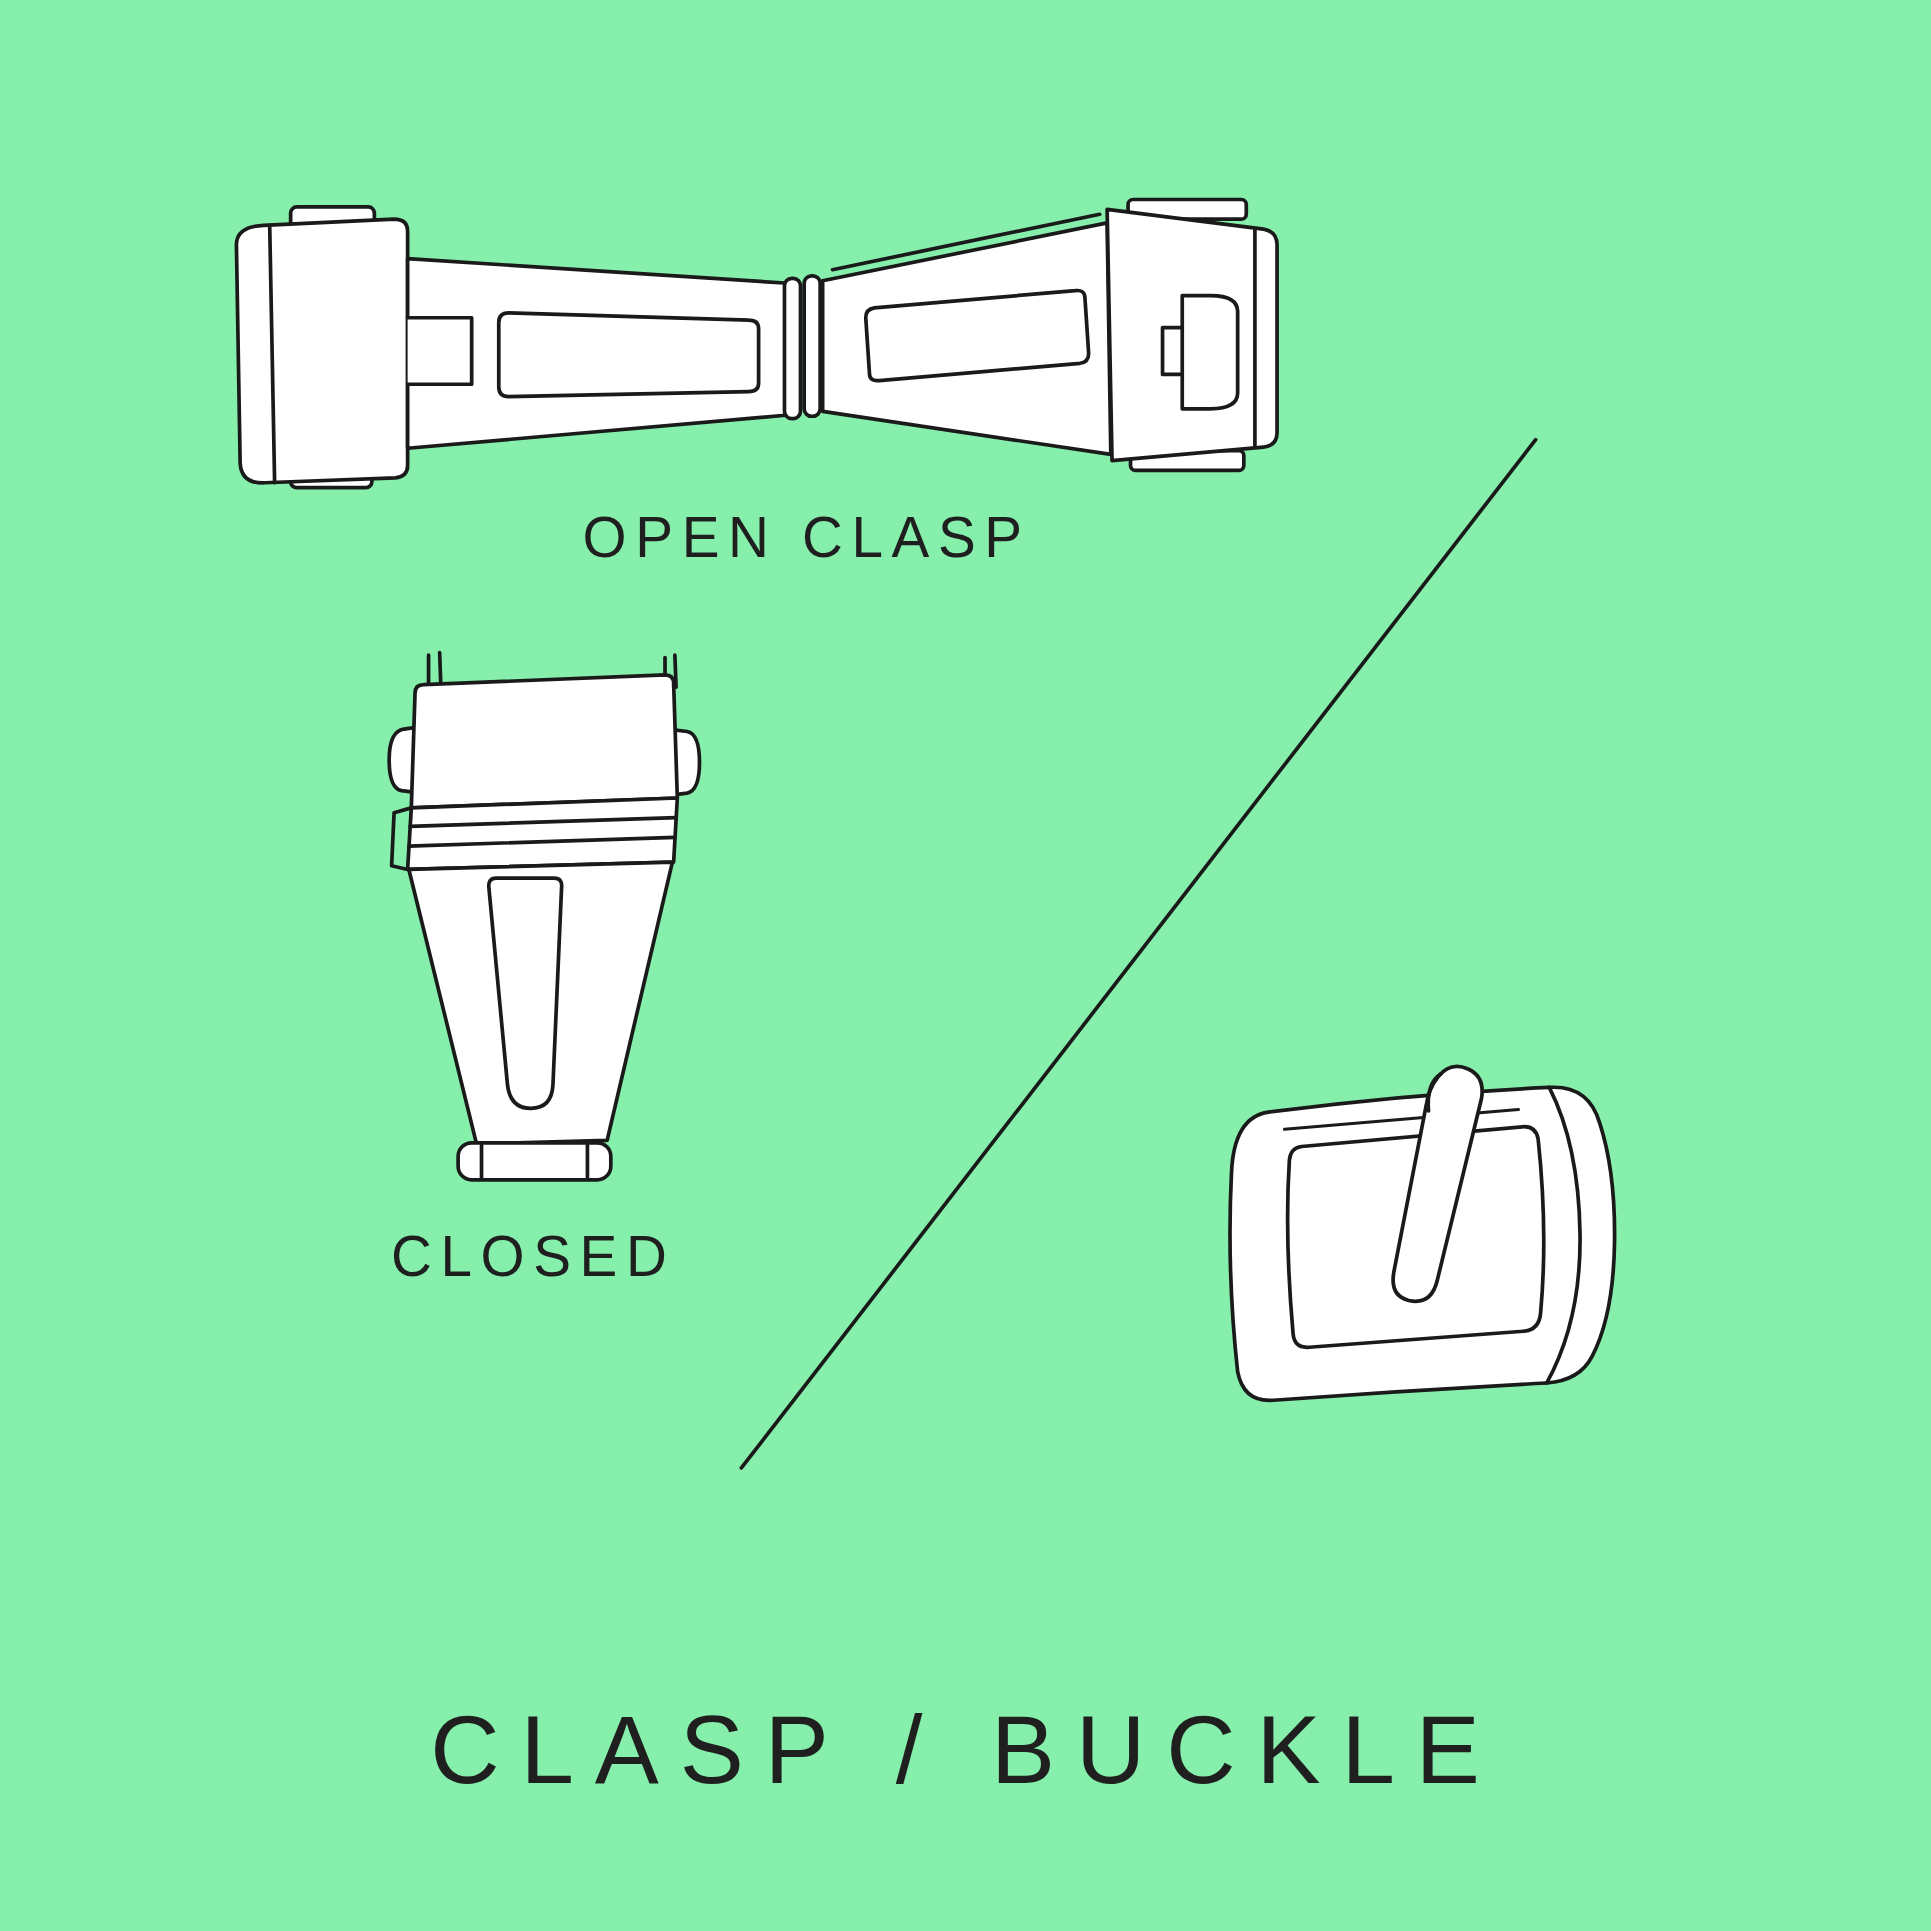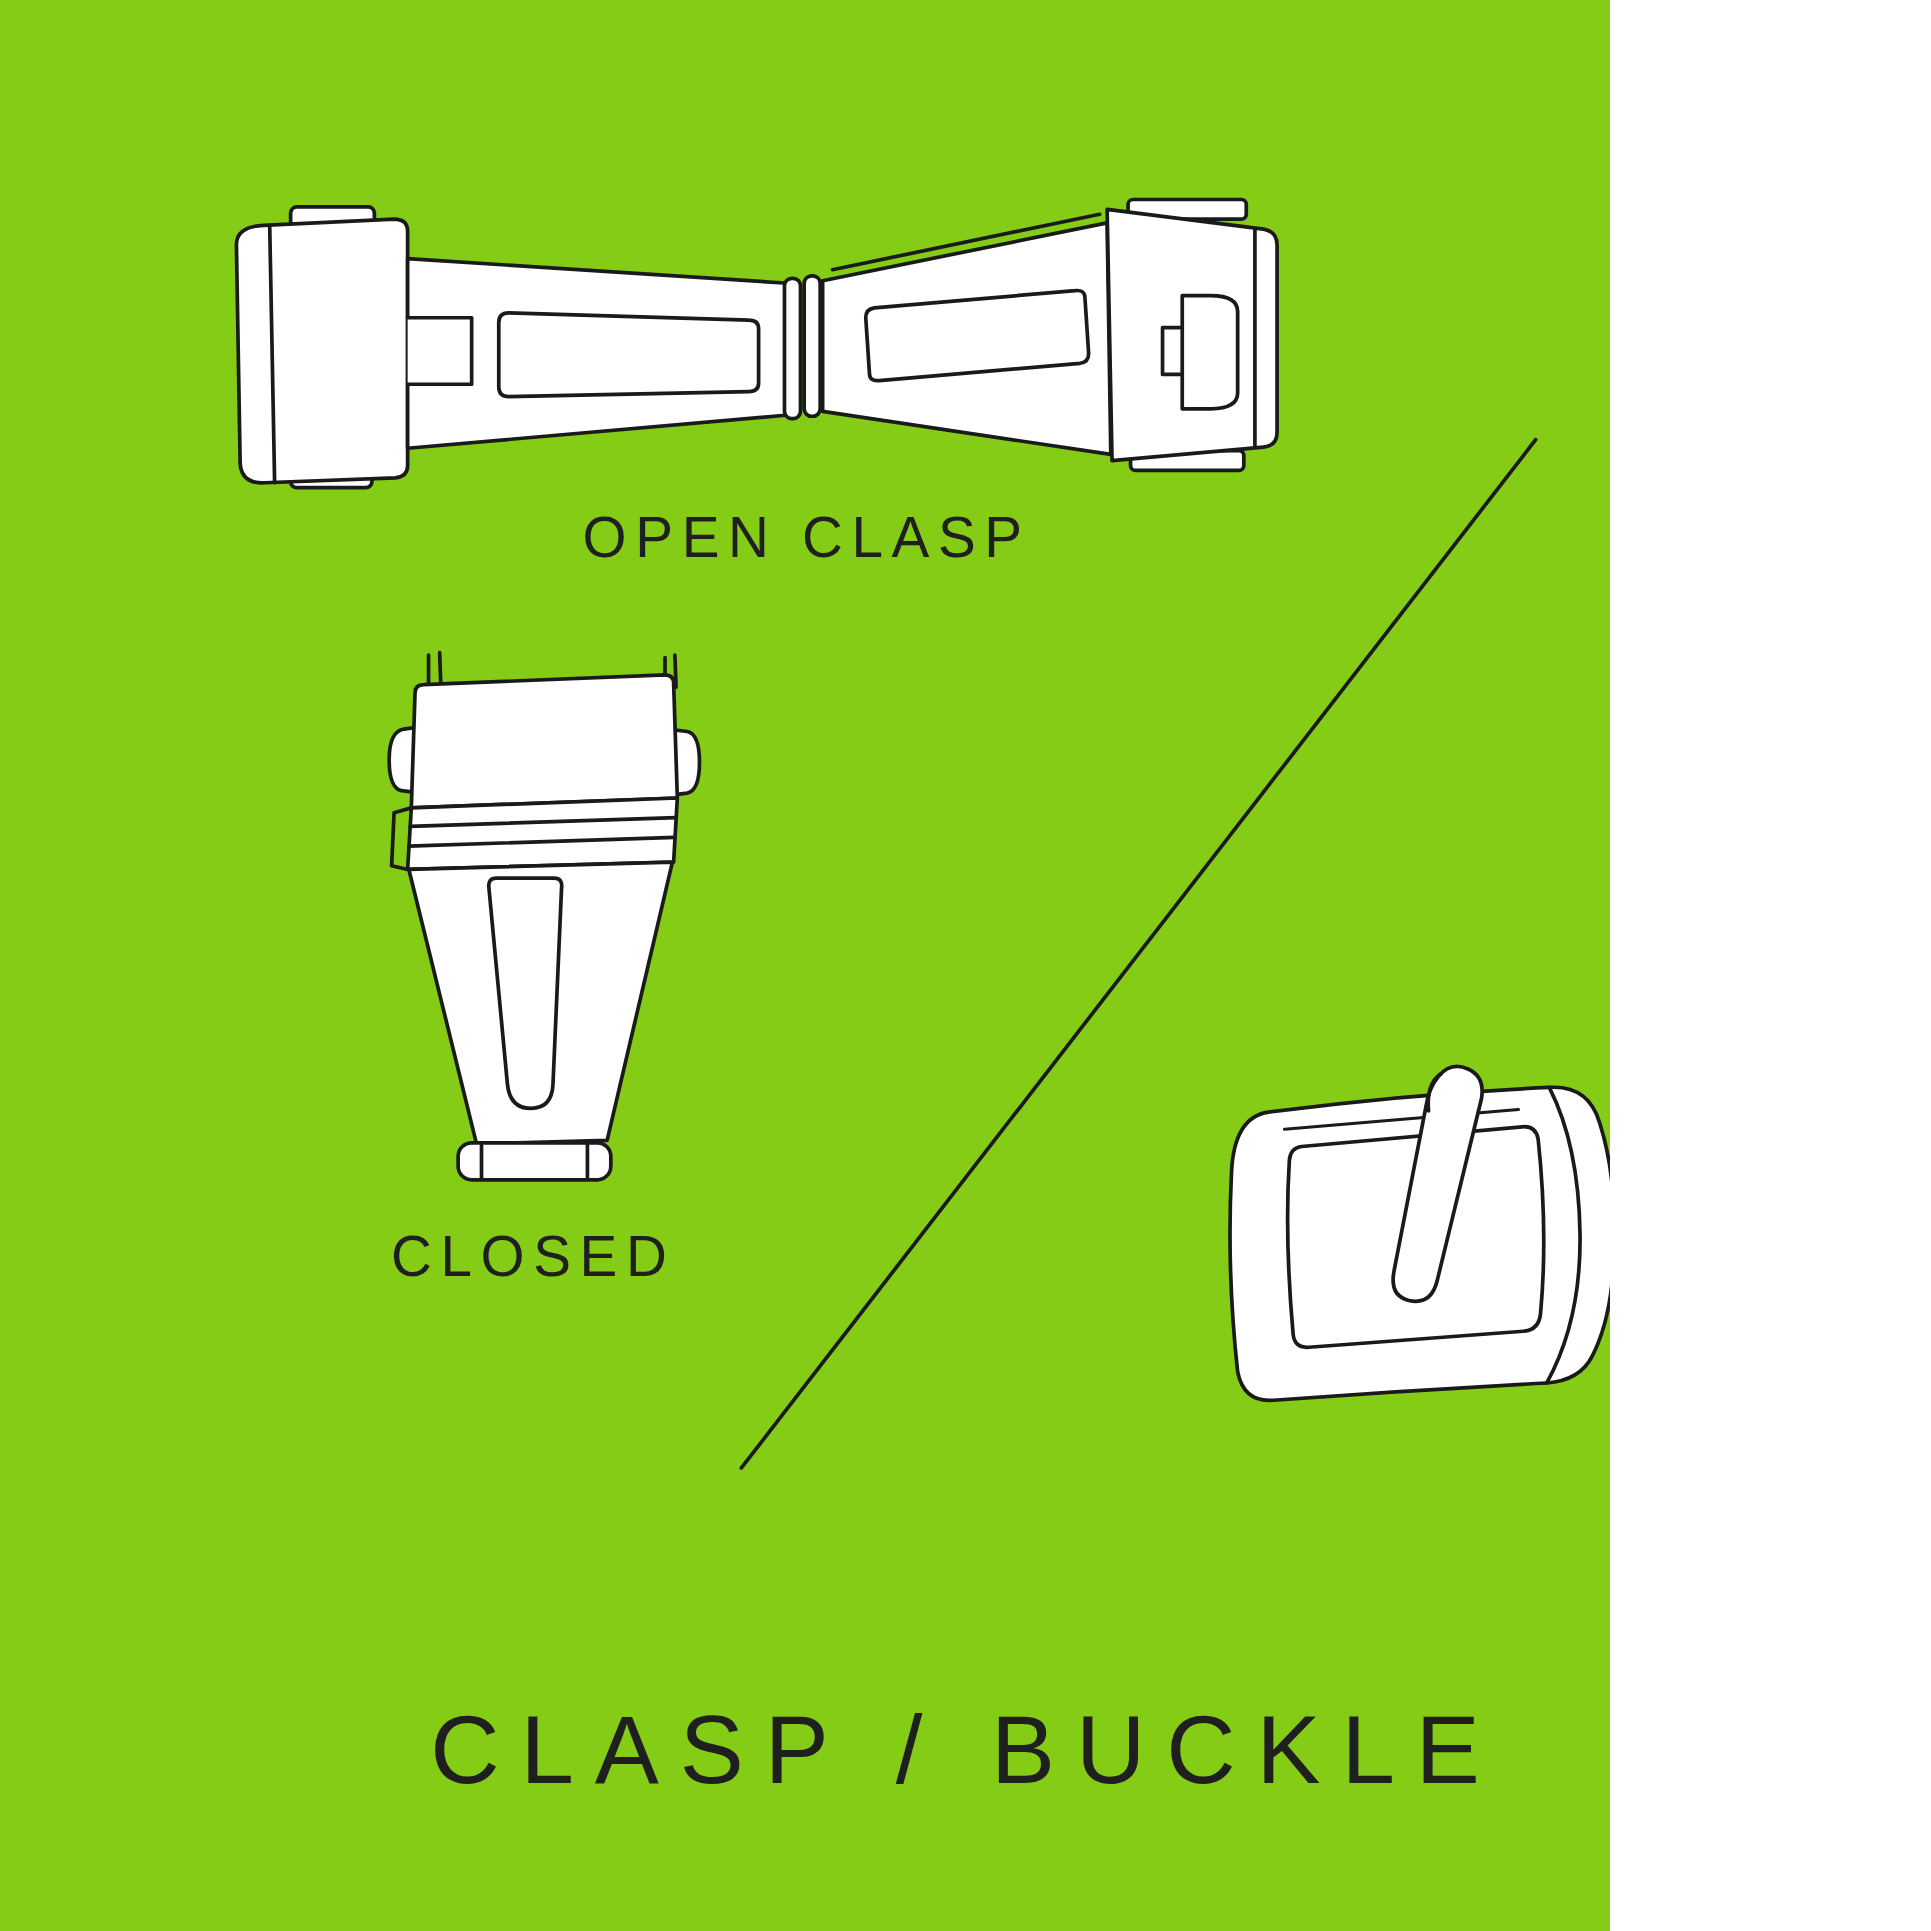--- a/index.html
+++ b/index.html
@@ -2,23 +2,23 @@
 <html><head>
 <meta charset="utf-8">
 <style>
   html, body {
     margin: 0;
     padding: 0;
     background: #ffffff;
   }
   .canvas {
     position: relative;
-    width: 1610px;
+    width: 1931px;
     height: 1931px;
-    background: #84cc16;
+    background: #86efac;
     overflow: hidden;
   }
   .canvas svg {
     display: block;
     width: 1931px;
     height: 1931px;
   }
   .label {
     font-family: "Liberation Sans", "DejaVu Sans", sans-serif;
     font-size: 46px;

